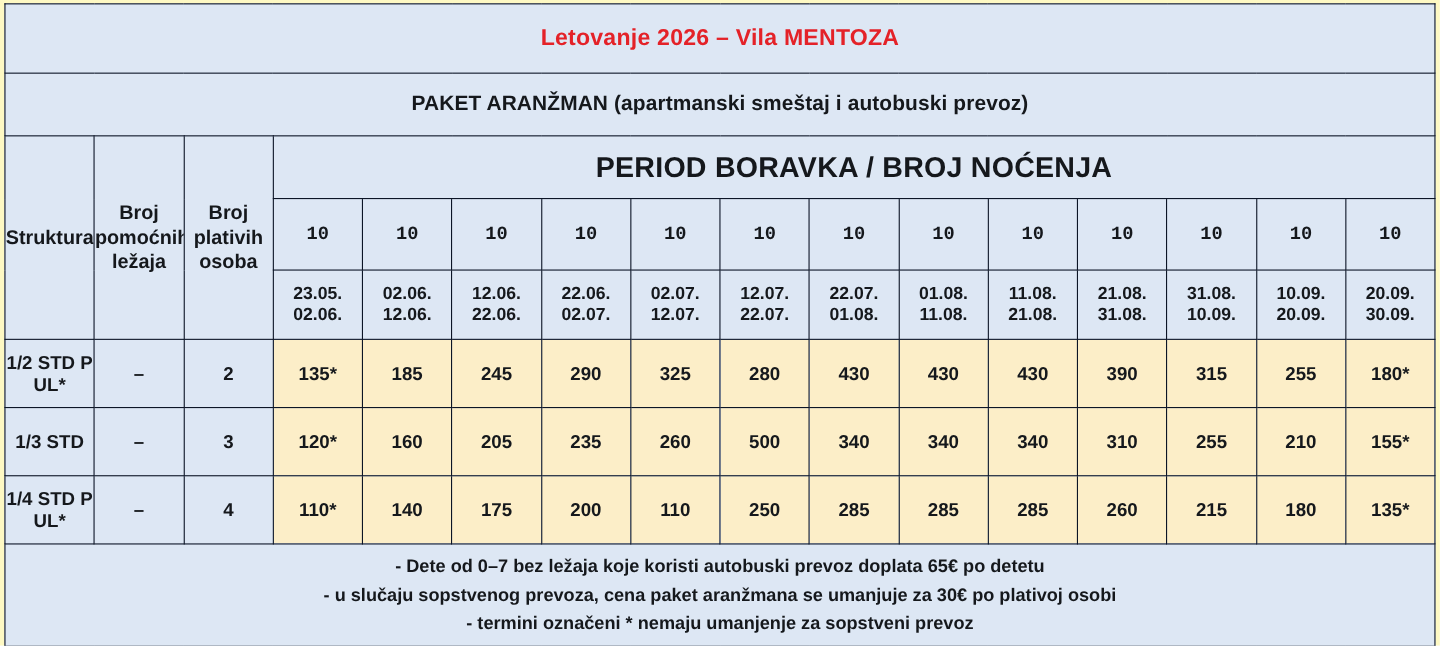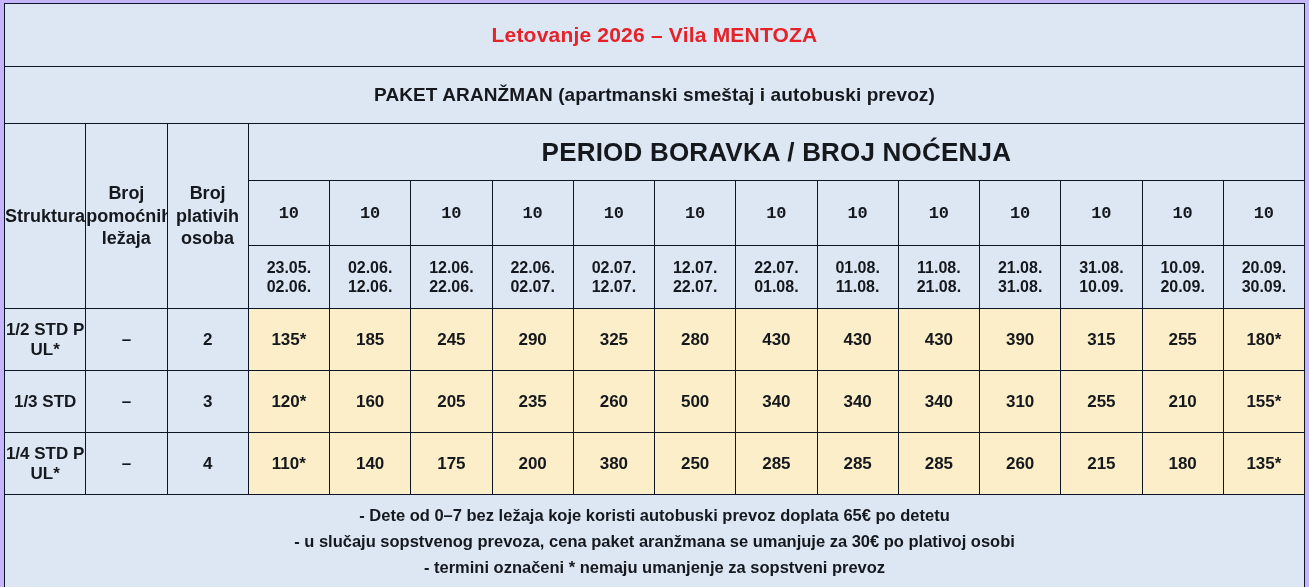--- a/index.html
+++ b/index.html
@@ -10,21 +10,21 @@
   body {
     width: 1309px;
     height: 587px;
     font-family: "Liberation Sans", sans-serif;
     overflow: hidden;
   }
   #page {
     width: 1309px;
     height: 587px;
     position: relative;
-    background: #c4b5fd;
+    background: #fef9c3;
     box-sizing: border-box;
     padding: 3px 4px 3px 4px;
   }
   table.pricetable {
     width: 1301px;
     height: 581px;
     border-collapse: collapse;
     table-layout: fixed;
     background: #dde7f4;
   }
@@ -100,21 +100,21 @@
 <div id="page">
   <table class="pricetable">
     <tbody>
       <tr>
         <td class="title-cell" colspan="16">Letovanje 2026 – Vila MENTOZA</td>
       </tr>
       <tr>
         <td class="subtitle-cell" colspan="16">PAKET ARANŽMAN (apartmanski smeštaj i autobuski prevoz)</td>
       </tr>
       <tr>
-        <td class="hdr-struct" rowspan="3" style="width:153px;">Struktura</td>
+        <td class="hdr-struct" rowspan="3" style="width:153px;text-align:right;">Struktura</td>
         <td class="hdr-struct" rowspan="3" style="width:153px;">Broj pomoćnih ležaja</td>
         <td class="hdr-struct" rowspan="3" style="width:128px;">Broj plativih osoba</td>
         <td class="hdr-period" colspan="13">PERIOD BORAVKA / BROJ NOĆENJA</td>
       </tr>
       <tr id="nights-row">
           <td class="hdr-nights">10</td>
           <td class="hdr-nights">10</td>
           <td class="hdr-nights">10</td>
           <td class="hdr-nights">10</td>
           <td class="hdr-nights">10</td>
@@ -218,21 +218,21 @@
           <td class="price">155*</td>
         </tr>
       <tr class="data-row" id="data-row-2">
           <td class="row-label">1/4 STD P UL*</td>
           <td class="row-cell">–</td>
           <td class="row-cell">4</td>
           <td class="price">110*</td>
           <td class="price">140</td>
           <td class="price">175</td>
           <td class="price">200</td>
-          <td class="price">380</td>
+          <td class="price">110</td>
           <td class="price">250</td>
           <td class="price">285</td>
           <td class="price">285</td>
           <td class="price">285</td>
           <td class="price">260</td>
           <td class="price">215</td>
           <td class="price">180</td>
           <td class="price">135*</td>
         </tr>
       <tr>

